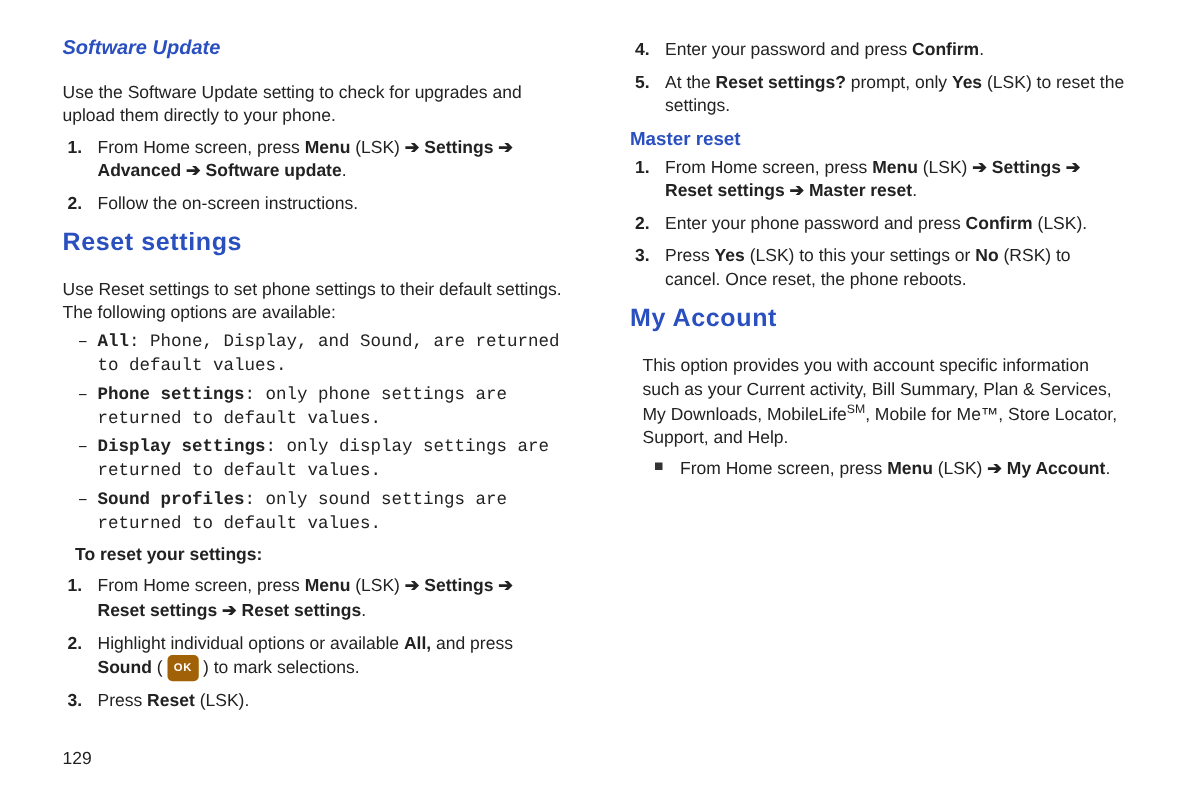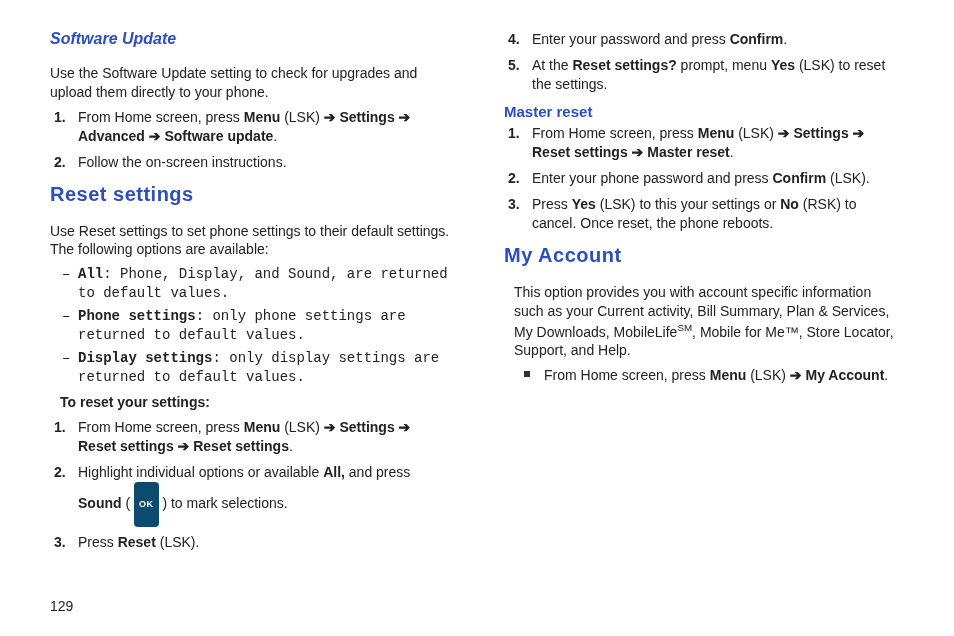--- a/index.html
+++ b/index.html
@@ -97,25 +97,25 @@
     left: -20px;
     top: 5px;
     width: 6px;
     height: 6px;
     background: #333;
   }
   .bold { font-weight: bold; }
   .arrow { font-weight: bold; }
   .ok-key {
     display: inline-block;
-    background: #0c4a6e;
+    background: #a16207;
     color: #fff;
     font-size: 9px;
     font-weight: bold;
-    padding: 16px 5px;
+    padding: 4px 5px;
     border-radius: 4px;
     vertical-align: 1px;
     letter-spacing: 0.5px;
   }
   .subhead {
     font-weight: bold;
     margin: 6px 0 6px 10px;
     font-family: "Arial Narrow", Arial, sans-serif;
   }
   .indent { padding-left: 10px; }
@@ -147,20 +147,21 @@
       </li>
     </ol>
 
     <div class="h2-blue">Reset settings</div>
     <p class="body-text">Use Reset settings to set phone settings to their default settings. The following options are available:</p>
 
     <ul class="dash">
       <li><span class="bold">All</span><span>: Phone, Display, and Sound, are returned to default values.</span></li>
       <li><span class="bold">Phone settings</span><span>: only phone settings are returned to default values.</span></li>
       <li><span class="bold">Display settings</span><span>: only display settings are returned to default values.</span></li>
+      <li><span class="bold">Sound profiles</span><span>: only sound settings are returned to default values.</span></li>
     </ul>
 
     <p class="subhead">To reset your settings:</p>
 
     <ol class="num">
       <li><span class="num-marker">1.</span>
         <span>From Home screen, press </span><span class="bold">Menu</span><span> (LSK) </span><span class="arrow">➔</span><span class="bold"> Settings </span><span class="arrow">➔</span><span class="bold"> Reset settings </span><span class="arrow">➔</span><span class="bold"> Reset settings</span><span>.</span>
       </li>
       <li><span class="num-marker">2.</span>
         <span>Highlight individual options or available </span><span class="bold">All,</span><span> and press </span><span class="bold">Sound</span><span> ( </span><span class="ok-key">OK</span><span> ) to mark selections.</span>
@@ -172,21 +173,21 @@
 
   </div>
 
   <div class="col">
 
     <ol class="num">
       <li><span class="num-marker">4.</span>
         <span>Enter your password and press </span><span class="bold">Confirm</span><span>.</span>
       </li>
       <li><span class="num-marker">5.</span>
-        <span>At the </span><span class="bold">Reset settings?</span><span> prompt, menu </span><span class="bold">Yes</span><span> (LSK) to reset the settings.</span>
+        <span>At the </span><span class="bold">Reset settings?</span><span> prompt, only </span><span class="bold">Yes</span><span> (LSK) to reset the settings.</span>
       </li>
     </ol>
 
     <div class="h3-blue">Master reset</div>
 
     <ol class="num">
       <li><span class="num-marker">1.</span>
         <span>From Home screen, press </span><span class="bold">Menu</span><span> (LSK) </span><span class="arrow">➔</span><span class="bold"> Settings </span><span class="arrow">➔</span><span class="bold"> Reset settings </span><span class="arrow">➔</span><span class="bold"> Master reset</span><span>.</span>
       </li>
       <li><span class="num-marker">2.</span>

